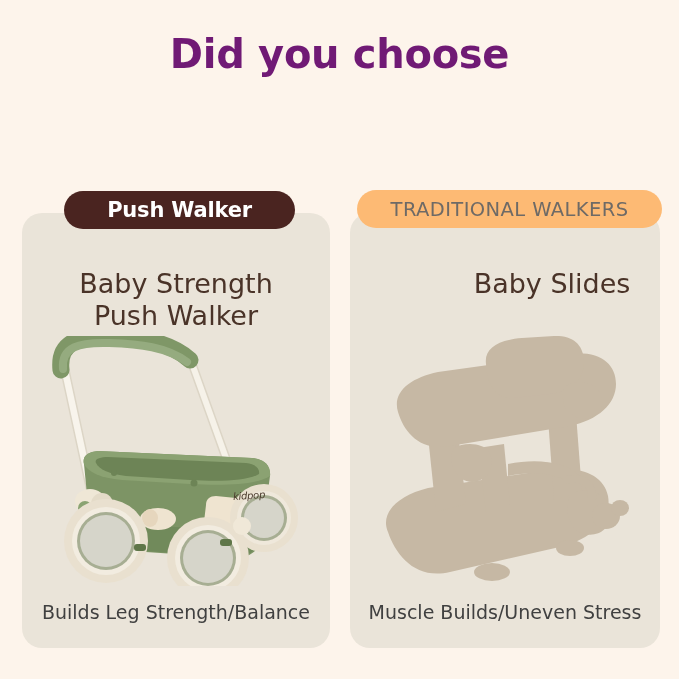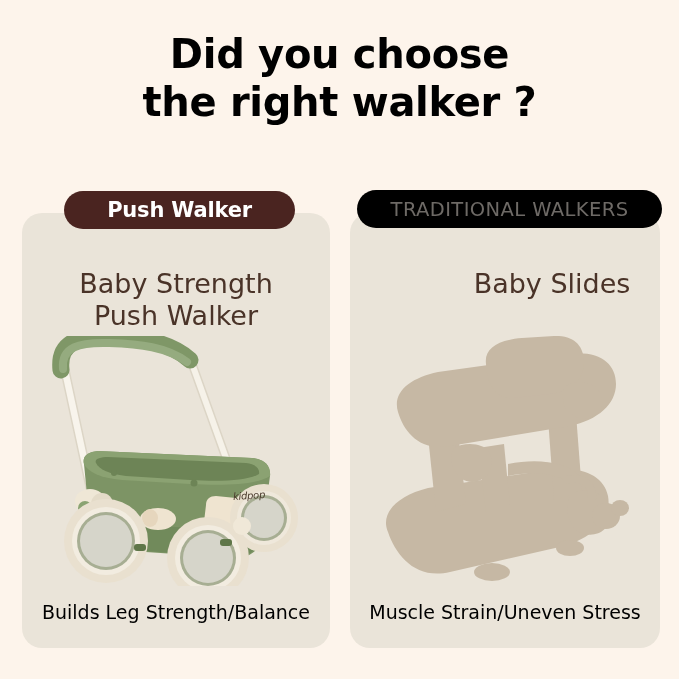--- a/index.html
+++ b/index.html
@@ -16,21 +16,21 @@
     position: relative;
   }
 
   
   .headline {
     position: absolute;
     left: 0;
     top: 30px;
     width: 679px;
     text-align: center;
-    color: #000000;
+    color: #701a75;
     font-weight: 700;
     font-size: 40px;
     line-height: 48px;
     letter-spacing: -0.3px;
   }
   .headline .line { display: block; }
 
   
   .card {
     position: absolute;
@@ -59,21 +59,21 @@
     background: #4a2420;
     color: #ffffff;
     font-size: 21px;
     font-weight: 700;
     letter-spacing: -0.2px;
   }
   .badge-light {
     left: 357px;
     top: 190px;
     width: 305px;
-    background: #000000;
+    background: #fdba74;
     color: #6e6a66;
     font-size: 19.5px;
     font-weight: 400;
     letter-spacing: 0.4px;
   }
 
   
   .card-title {
     position: absolute;
     top: 268px;
@@ -84,21 +84,21 @@
     text-align: center;
   }
   .card-title .line { display: block; }
   .title-left  { left: 22px;  width: 308px; }
   .title-right { left: 350px; width: 310px; margin-left: 47px; }
 
   
   .caption {
     position: absolute;
     top: 601px;
-    color: #000000;
+    color: #404040;
     font-size: 19px;
     text-align: center;
     white-space: nowrap;
   }
   .caption-left  { left: 22px;  width: 308px; }
   .caption-right { left: 350px; width: 310px; }
 
   
   .stage { position: absolute; top: 336px; }
   .stage-left  { left: 30px;  width: 292px; height: 250px; }
@@ -121,21 +121,20 @@
     justify-content: center;
     transform: rotate(-4deg);
     pointer-events: none;
   }
 </style>
 </head>
 <body>
 
 <div class="headline">
   <span class="line">Did you choose</span>
-  <span class="line">the right walker ?</span>
 </div>
 
 <div class="card card-left"></div>
 
 <div class="stage stage-left">
   <svg viewBox="0 0 292 250" xmlns="http://www.w3.org/2000/svg">
 
     <path d="M160 22 L206 150" stroke="#dcd5c6" stroke-width="9" stroke-linecap="round" fill="none"></path>
     <path d="M160 22 L206 150" stroke="#f6f2e9" stroke-width="6" stroke-linecap="round" fill="none"></path>
 
@@ -241,13 +240,13 @@
   <span class="line">Baby Strength</span>
   <span class="line">Push Walker</span>
 </div>
 
 <div class="card-title title-right">
   <span class="line">Baby Slides</span>
 </div>
 
 <div class="caption caption-left">Builds Leg Strength/Balance</div>
 
-<div class="caption caption-right">Muscle Strain/Uneven Stress</div>
+<div class="caption caption-right">Muscle Builds/Uneven Stress</div>
 
 </body></html>

